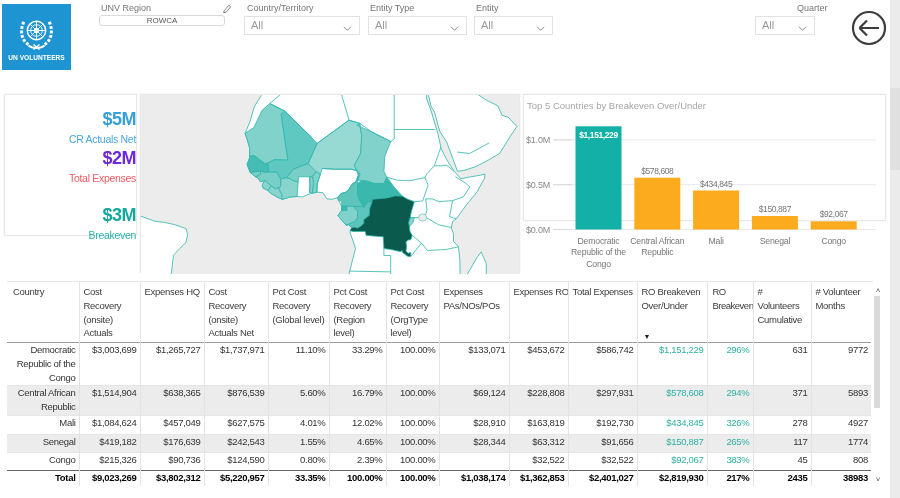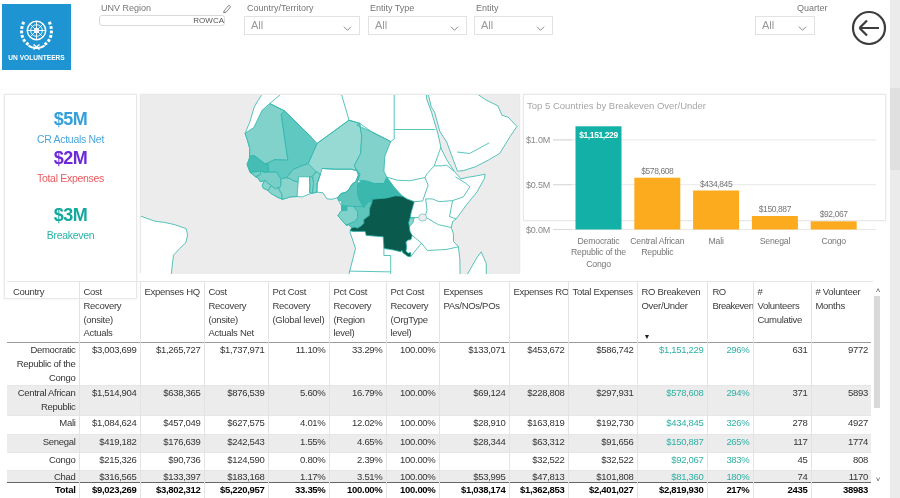--- a/index.html
+++ b/index.html
@@ -3,21 +3,21 @@
 *{box-sizing:border-box;margin:0;padding:0}
 html,body{width:900px;height:498px;overflow:hidden;background:#fff;font-family:"Liberation Sans",sans-serif}
 .abs{position:absolute}
 
 #logo{left:2px;top:4px;width:69px;height:66px;background:#1e95d2}
 .flabel{font-size:9px;color:#767676}
 .fbox{border:1px solid #e2e2e2;background:#fff;color:#999;font-size:11px}
 .chev{position:absolute;right:7px;top:7px;width:9px;height:9px}
 
 .card{background:#fff;border:1px solid #e8e8e8;box-shadow:0 0 2px rgba(0,0,0,.08)}
-#kpi{left:4px;top:94px;width:133px;height:205px;text-align:center}
+#kpi{left:4px;top:94px;width:133px;height:142px;text-align:right}
 #mapc{left:140px;top:94px;width:380px;height:179px}
 #barc{left:523px;top:94px;width:363px;height:127px}
 .kbig{font-size:18px;font-weight:bold;letter-spacing:-.5px}
 .klab{font-size:10.5px;letter-spacing:-.3px;margin-top:3px}
 
 #tblwrap{left:7px;top:281px;width:866px;height:217px;border-top:1px solid #e6e6e6}
 table{border-collapse:collapse;table-layout:fixed;width:864px;font-size:9.5px;color:#333;letter-spacing:-.3px;line-height:14px}
 th,td{border-left:1px solid #e3e3e3;padding:0 3px 0 4px;vertical-align:top;overflow:hidden}
 th:first-child,td:first-child{border-left:none;padding-left:6px}
 th{font-weight:normal;color:#3b3b3b;text-align:left;padding-top:3px;line-height:13.8px}
@@ -40,21 +40,21 @@
   <path d="M25.3 26.5 H43.7 M34.5 17.3 V35.7 M28 20 L41 33 M41 20 L28 33" stroke-width="0.9"></path>
   <path d="M26.5 40.5 C19 36.5 17.5 25 22.5 16.5" stroke-width="3" stroke-dasharray="2.8,1.7"></path>
   <path d="M42.5 40.5 C50 36.5 51.5 25 46.5 16.5" stroke-width="3" stroke-dasharray="2.8,1.7"></path>
   <path d="M26.5 41.5 C30.5 44.8 38.5 44.8 42.5 41.5" stroke-width="2.2"></path>
   <path d="M31.5 45.5 L37.5 40.5 M37.5 45.5 L31.5 40.5" stroke-width="1.6"></path>
 </g>
 <text x="34.5" y="55.5" font-size="6.6" font-weight="bold" fill="#fff" text-anchor="middle" font-family="Liberation Sans">UN VOLUNTEERS</text>
 </svg>
 </div>
 <div class="abs flabel" style="left:101px;top:3px">UNV Region</div>
-<div class="abs" style="left:99px;top:15px;width:126px;height:11px;border:1px solid #d9d9d9;border-radius:3px;background:#fff;text-align:right;font-size:8px;color:#555;line-height:10px">ROWCA</div>
+<div class="abs" style="left:99px;top:15px;width:126px;height:11px;border:1px solid #d9d9d9;border-radius:3px;background:#fff;text-align:center;font-size:8px;color:#555;line-height:10px">ROWCA</div>
 <svg class="abs" style="left:222px;top:3px" width="10" height="10" viewBox="0 0 10 10">
     <path d="M2.2 7.8 L6.8 2.2 L8.6 3.8 L4.2 9.2 L1.8 9.4 Z M1.2 9.8 l1.6 -.2" fill="none" stroke="#777" stroke-width=".9"></path>
   </svg>
 
 <div class="abs flabel" style="left:247px;top:3px">Country/Territory</div>
 <div class="abs fbox" style="left:244px;top:16px;width:116px;height:19px;line-height:17px;padding-left:6px">All
   <svg class="chev" viewBox="0 0 10 10">
       <path d="M1 3 L5 7 L9 3" fill="none" stroke="#888" stroke-width="1.1"></path>
     </svg></div>
 
@@ -297,36 +297,20 @@
           <td>2.39%</td>
           <td>100.00%</td>
           <td></td>
           <td>$32,522</td>
           <td>$32,522</td>
           <td class="teal">$92,067</td>
           <td class="teal">383%</td>
           <td>45</td>
           <td>808</td>
         </tr>
-<tr class="gray" style="height:12px;line-height:11px">
-          <td>Chad</td>
-          <td>$316,565</td>
-          <td>$133,397</td>
-          <td>$183,168</td>
-          <td>1.17%</td>
-          <td>3.51%</td>
-          <td>100.00%</td>
-          <td>$53,995</td>
-          <td>$47,813</td>
-          <td>$101,808</td>
-          <td class="teal">$81,360</td>
-          <td class="teal">180%</td>
-          <td>74</td>
-          <td>1170</td>
-        </tr>
 <tr class="total" style="height:16px">
           <td>Total</td>
           <td>$9,023,269</td>
           <td>$3,802,312</td>
           <td>$5,220,957</td>
           <td>33.35%</td>
           <td>100.00%</td>
           <td>100.00%</td>
           <td>$1,038,174</td>
           <td>$1,362,853</td>

